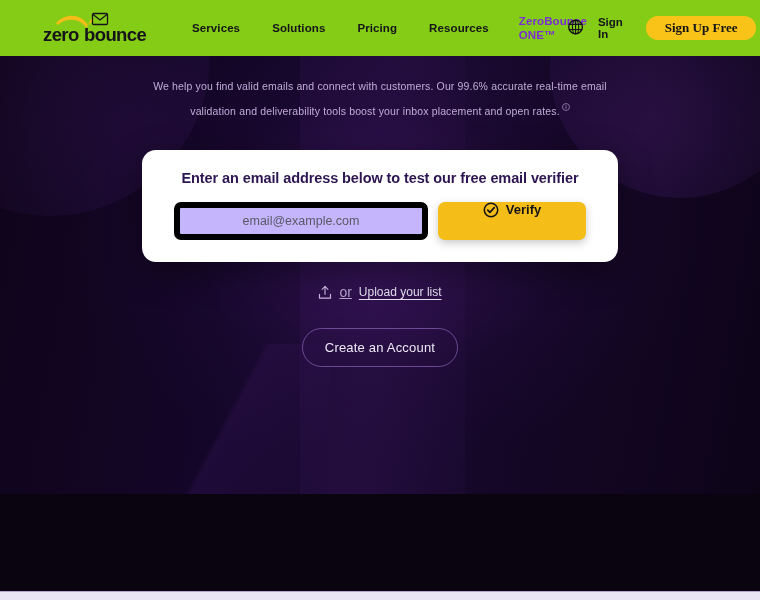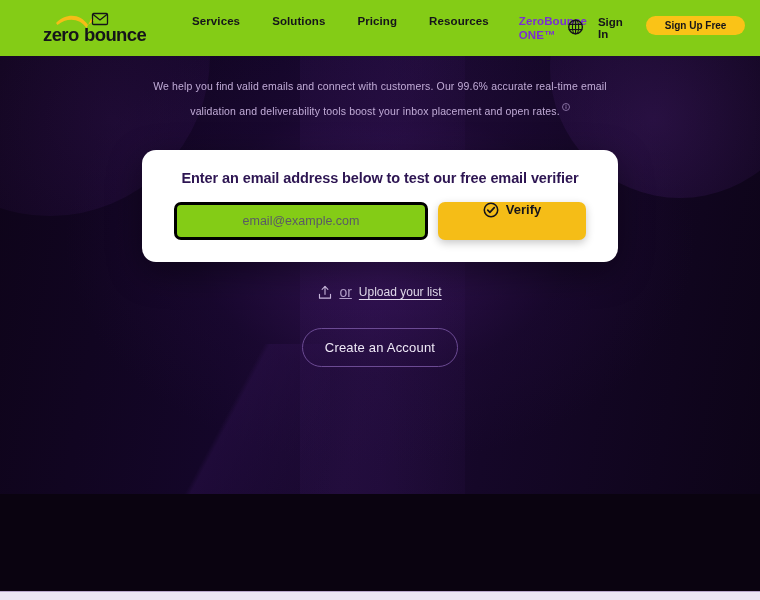--- a/index.html
+++ b/index.html
@@ -35,21 +35,21 @@
     position: relative;
     margin-left: 42px;
     width: 104px;
     height: 34px;
     display: block;
   }
   .logo svg { display: block; }
 
   .nav {
     display: flex;
-    align-items: flex-start;
+    align-items: center;
     margin-left: 30px;
     gap: 0px;
   }
   .nav-item {
     font-size: 11.5px;
     font-weight: bold;
     color: #15141a;
     letter-spacing: 0.1px;
     padding: 0 16px;
     white-space: nowrap;
@@ -79,27 +79,27 @@
   .signin {
     font-size: 11.5px;
     font-weight: bold;
     color: #15141a;
     margin-right: 18px;
     cursor: pointer;
   }
   .signup-btn {
     background: #fac317;
     color: #15141a;
-    font-size: 10px;
+    font-size: 13px;
     font-weight: bold;
     border: none;
     border-radius: 20px;
     padding: 4px 19px;
     cursor: pointer;
-    font-family: Liberation Sans, sans-serif;
+    font-family: Liberation Serif, serif;
     white-space: nowrap;
   }
 
   
   .hero {
     position: absolute;
     top: 56px; left: 0;
     width: 760px;
     height: 438px;
     overflow: hidden;
@@ -187,22 +187,22 @@
     margin-bottom: 16px;
   }
   .verify-row {
     display: flex;
     align-items: stretch;
     gap: 10px;
   }
   .email-input {
     flex: 1 1 auto;
     height: 38px;
-    border: 3px solid #000000;
-    background: #84cc16;
+    border: 6px solid #000000;
+    background: #c4b5fd;
     border-radius: 7px;
     text-align: center;
     font-size: 12.5px;
     color: #4a4a55;
     font-family: "Liberation Sans", sans-serif;
     outline: none;
   }
   .email-input::placeholder { color: #5a5a66; opacity: 1; }
 
   .verify-btn {

